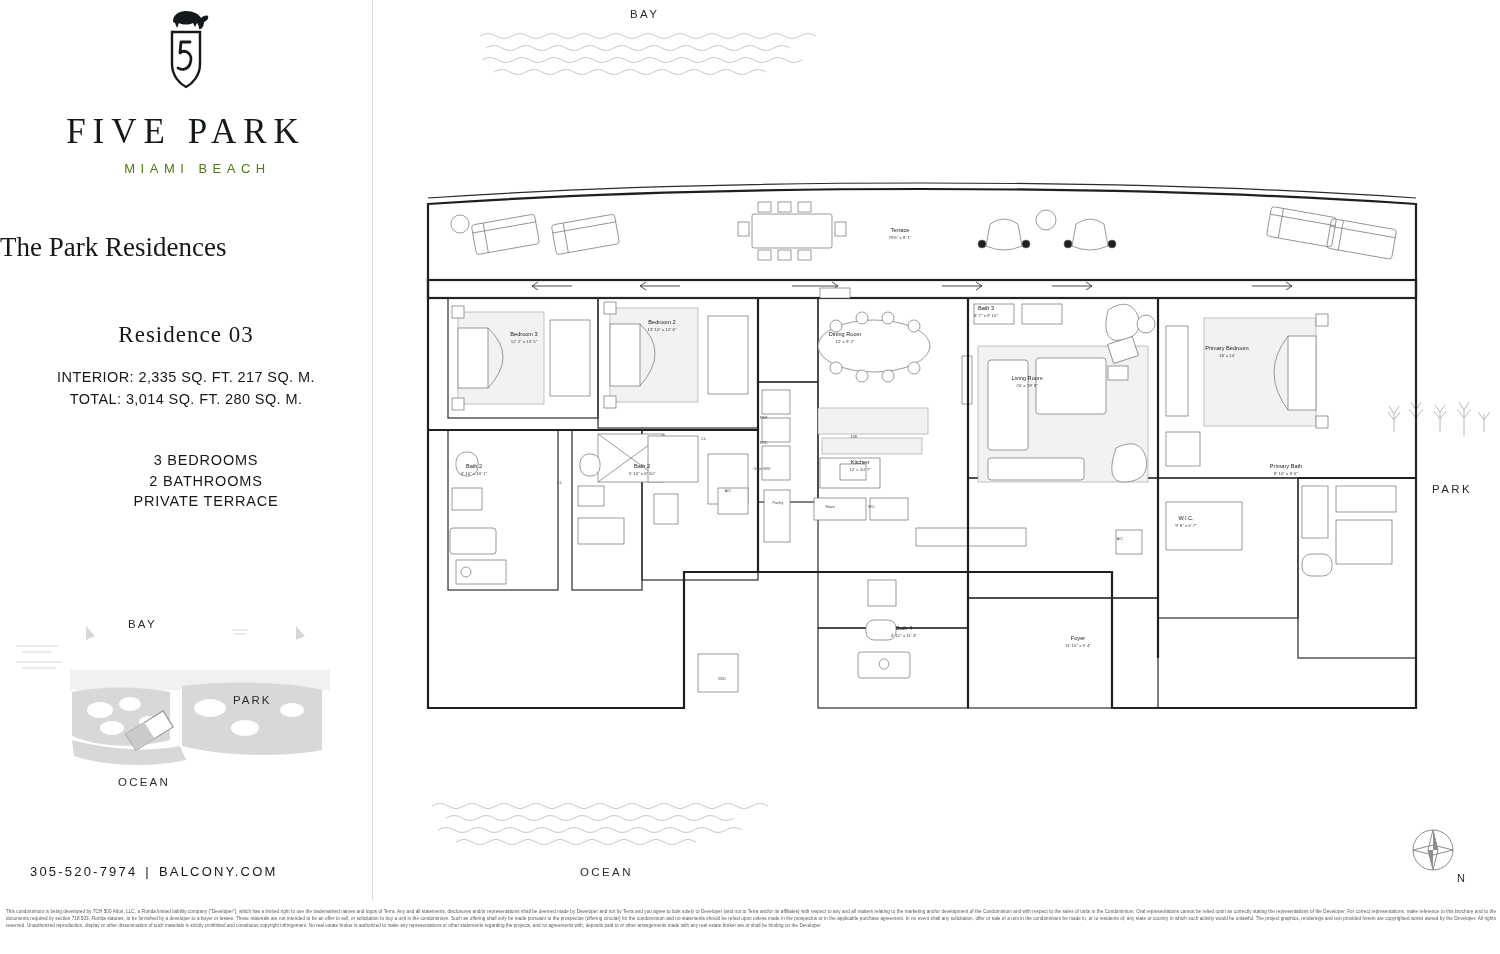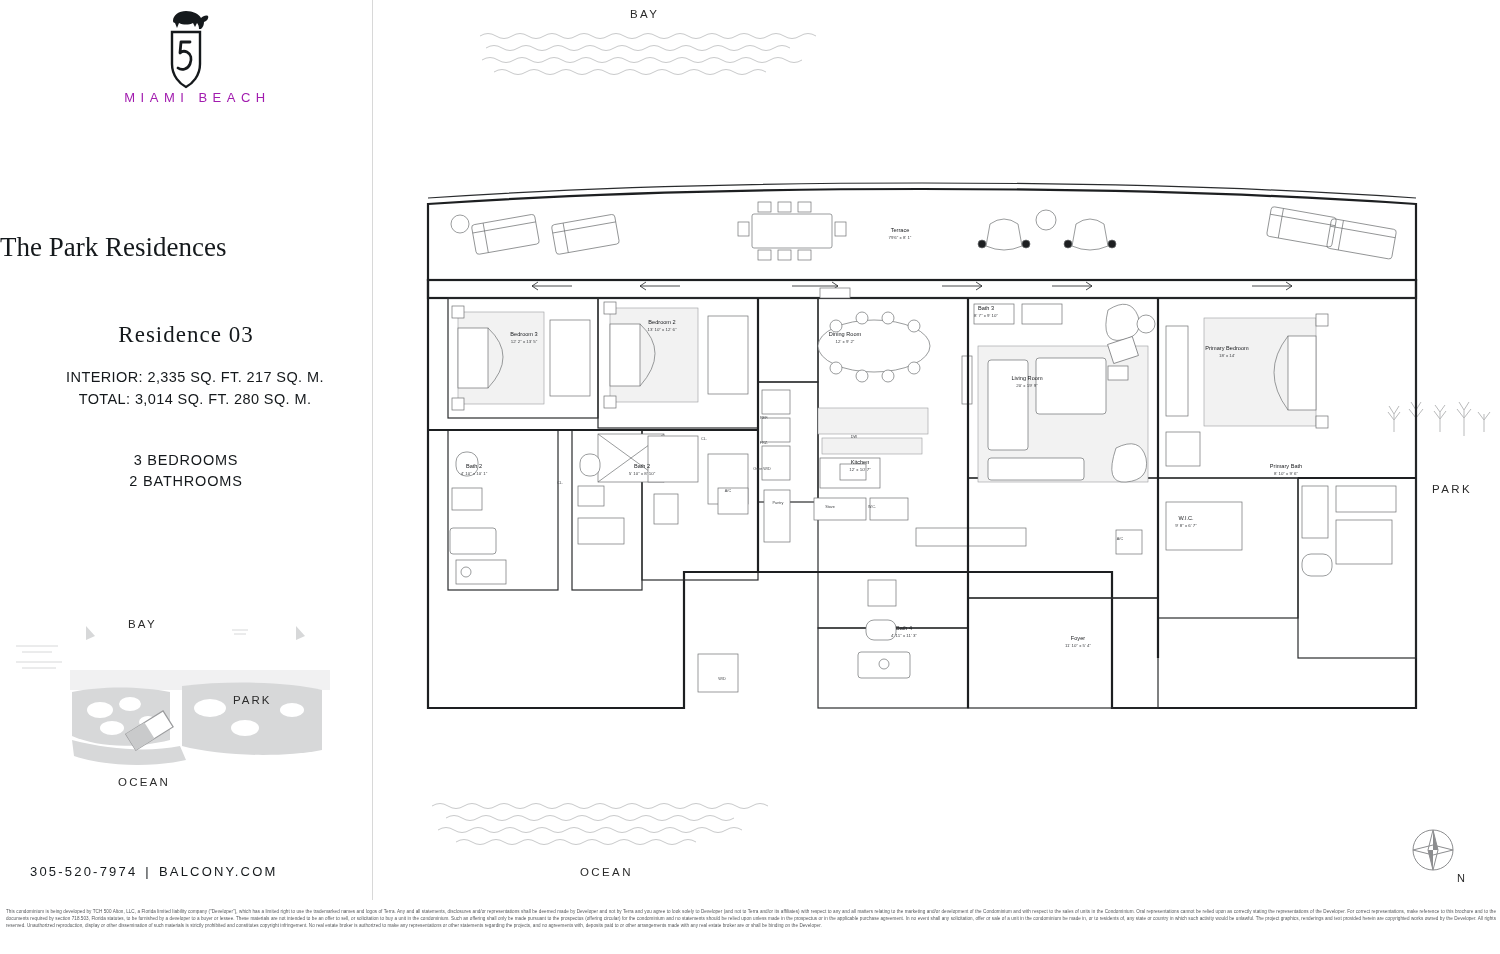--- a/index.html
+++ b/index.html
@@ -41,23 +41,24 @@
   }
   .brand-name {
     margin-top: 22px;
     font-family: "Liberation Serif", serif;
     font-size: 35px;
     letter-spacing: 7px;
     font-weight: 400;
     color: #15191c;
   }
   .brand-sub {
+    margin-top: 9px;
     font-size: 13px;
     letter-spacing: 5.5px;
-    color: #a21caf;
+    color: #4d7c0f;
     padding-left: 23px;
   }
 
   .residences-title {
     position: absolute;
     left: 0; top: 232px;
     width: 372px;
     text-align: left;
     font-family: "Liberation Serif", serif;
     font-size: 27px;
@@ -75,31 +76,31 @@
   }
   .areas {
     position: absolute;
     left: 0; top: 366px;
     width: 372px;
     text-align: center;
     font-size: 14.5px;
     letter-spacing: 0.4px;
     line-height: 22px;
     color: #15191c;
-    padding-left: 9px;
   }
   .features {
     position: absolute;
     left: 0; top: 450px;
     width: 372px;
     text-align: center;
     font-size: 14.5px;
     letter-spacing: 0.8px;
     line-height: 20.5px;
     color: #15191c;
+    padding-left: 20px;
   }
 
   
   .keymap {
     position: absolute;
     left: 0; top: 600px;
     width: 372px;
     height: 230px;
   }
   .keymap .kmlabel {
@@ -174,34 +175,36 @@
       <div class="logo-mark">
         <svg viewBox="0 0 54 82" width="54" height="82">
 
           <path d="M14 13 C14 7 20 3 27 3 C34 3 40 6 42 10 C44 8 47 7 49 8 C50 10 48 13 45 14 C45 17 44 19 42 21 L40 21 C40 18 39 16 38 15 L36 19 L34 15 C30 17 24 17 20 15 L18 20 L16 15 C15 15 14 14 14 13 Z" fill="#15191c"></path>
 
           <path d="M13 24 L41 24 L41 56 C41 68 33 76 27 79 C21 76 13 68 13 56 Z" fill="none" stroke="#15191c" stroke-width="2.4"></path>
 
           <path d="M31 34 L22 34 L21 45 C23 43 26 43 28 44 C32 46 33 51 31 56 C29 61 23 63 19 60" fill="none" stroke="#15191c" stroke-width="2.8" stroke-linecap="round" stroke-linejoin="round"></path>
         </svg>
       </div>
+      <div class="brand-name">FIVE PARK</div>
       <div class="brand-sub">MIAMI BEACH</div>
     </div>
 
     <div class="residences-title">The Park Residences</div>
     <div class="residence-number">Residence 03</div>
 
     <div class="areas">
       <div>INTERIOR: 2,335 SQ. FT. 217 SQ. M.</div>
       <div>TOTAL: 3,014 SQ. FT. 280 SQ. M.</div>
     </div>
 
     <div class="features">
       <div>3 BEDROOMS</div>
       <div>2 BATHROOMS</div>
+      <div>PRIVATE TERRACE</div>
     </div>
 
     <div class="keymap">
       <div class="kmlabel bay">BAY</div>
       <div class="kmlabel park">PARK</div>
       <div class="kmlabel ocean">OCEAN</div>
       <svg width="372" height="230">
         <g fill="#d7d8d9" stroke="none">
 
           <path d="M70 70 L330 70 L330 90 L70 90 Z" opacity="0.35"></path>

